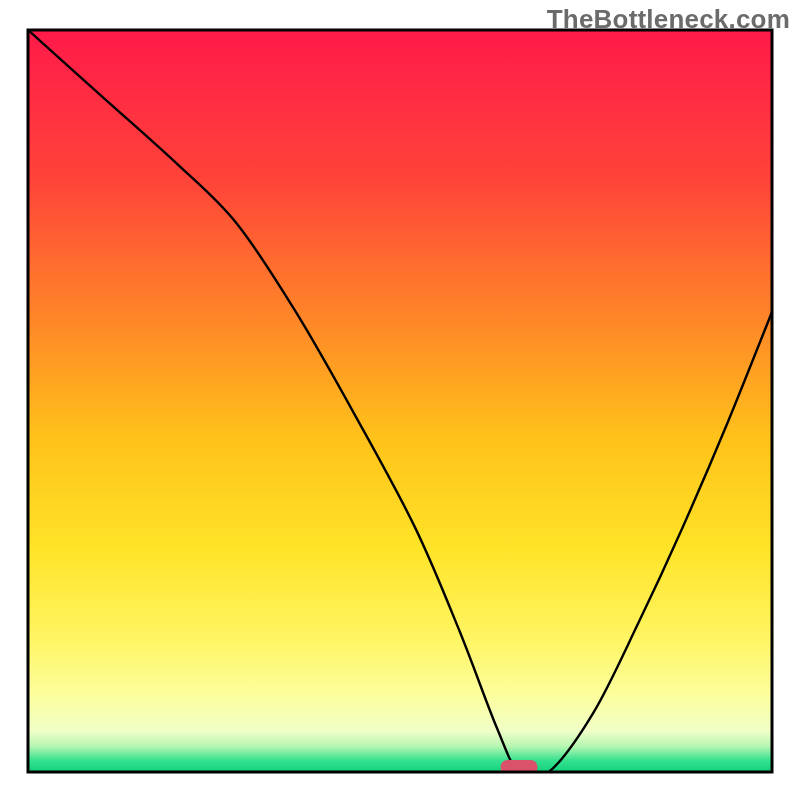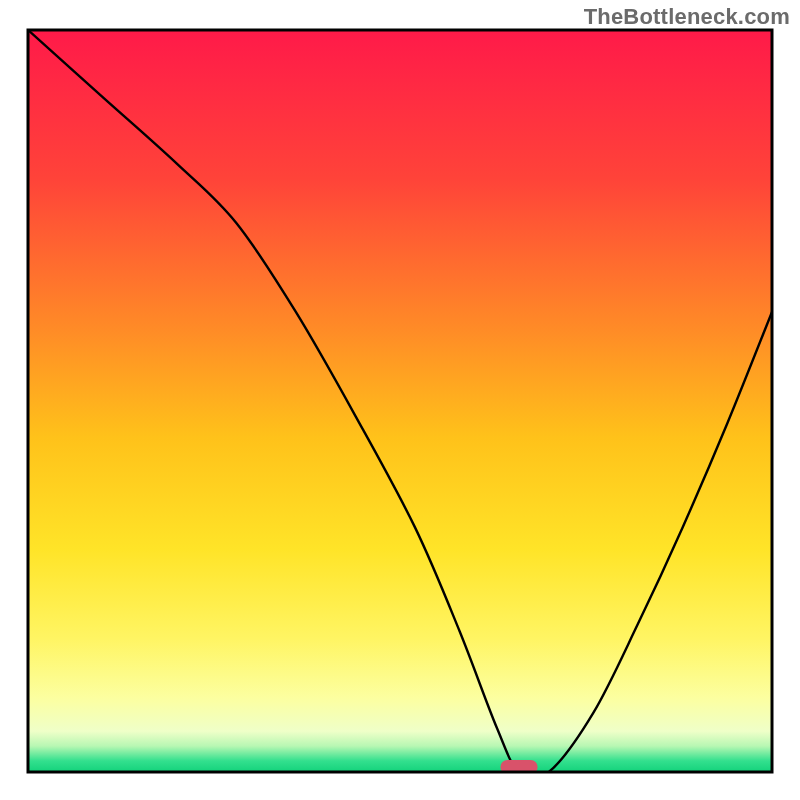--- a/index.html
+++ b/index.html
@@ -12,21 +12,21 @@
   }
   .container {
     position: relative;
     width: 800px;
     height: 800px;
   }
   .watermark {
     position: absolute;
     top: 4px;
     right: 10px;
-    font-size: 22px;
+    font-size: 26px;
     font-weight: bold;
     color: #6b6b6b;
     letter-spacing: 0.2px;
   }
   svg {
     display: block;
   }
 </style>
 </head>
 <body>

